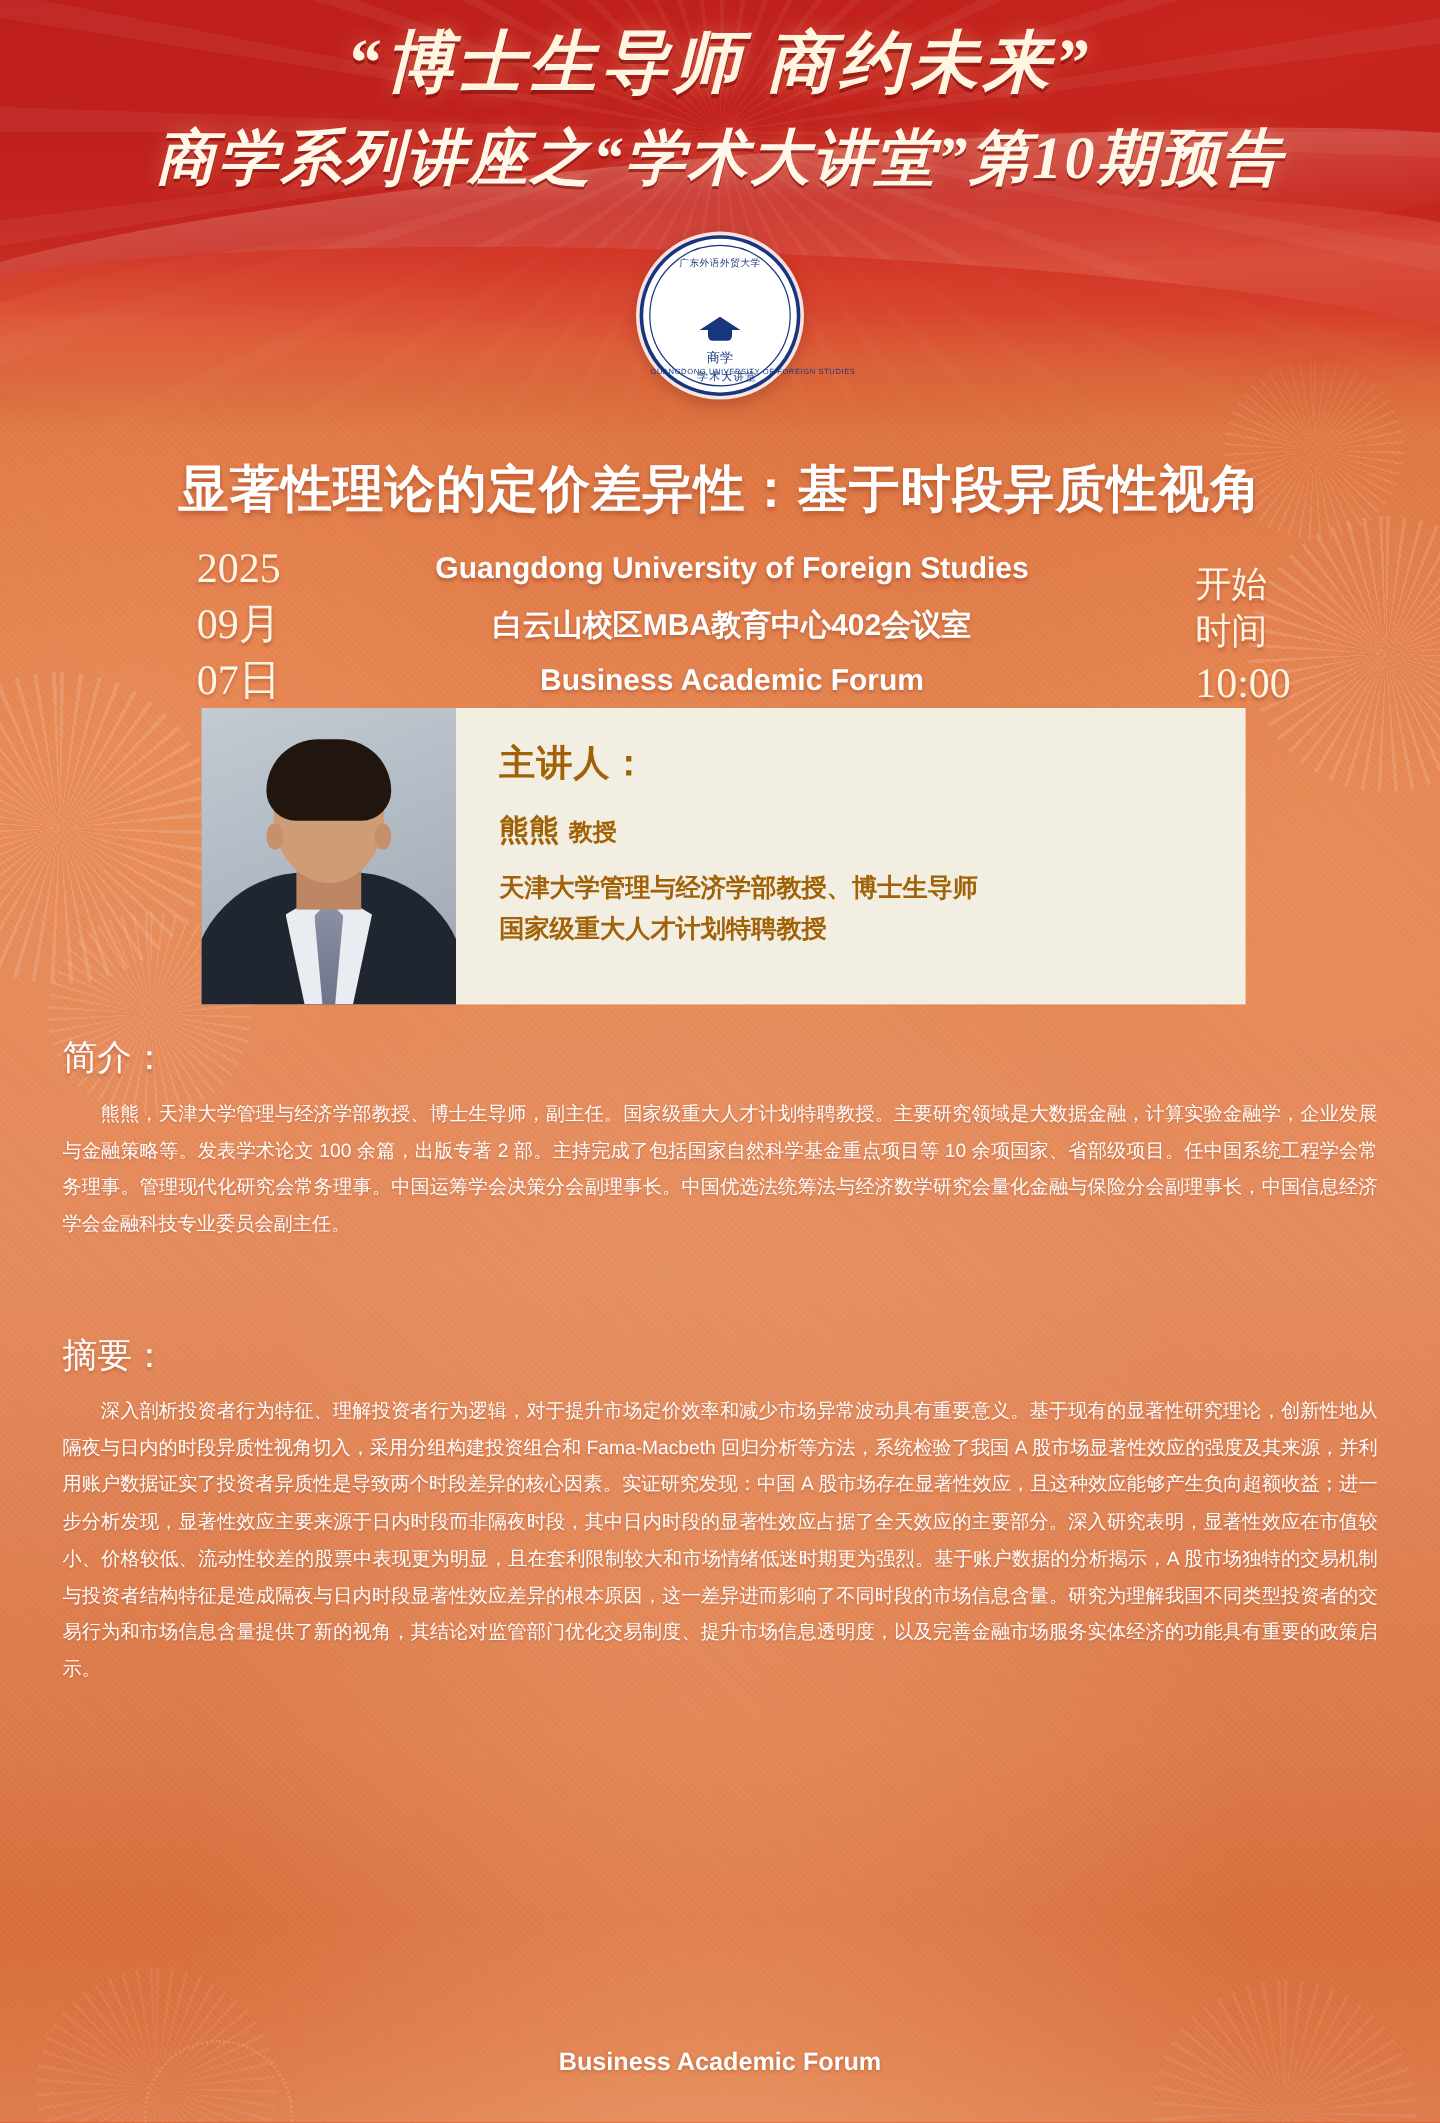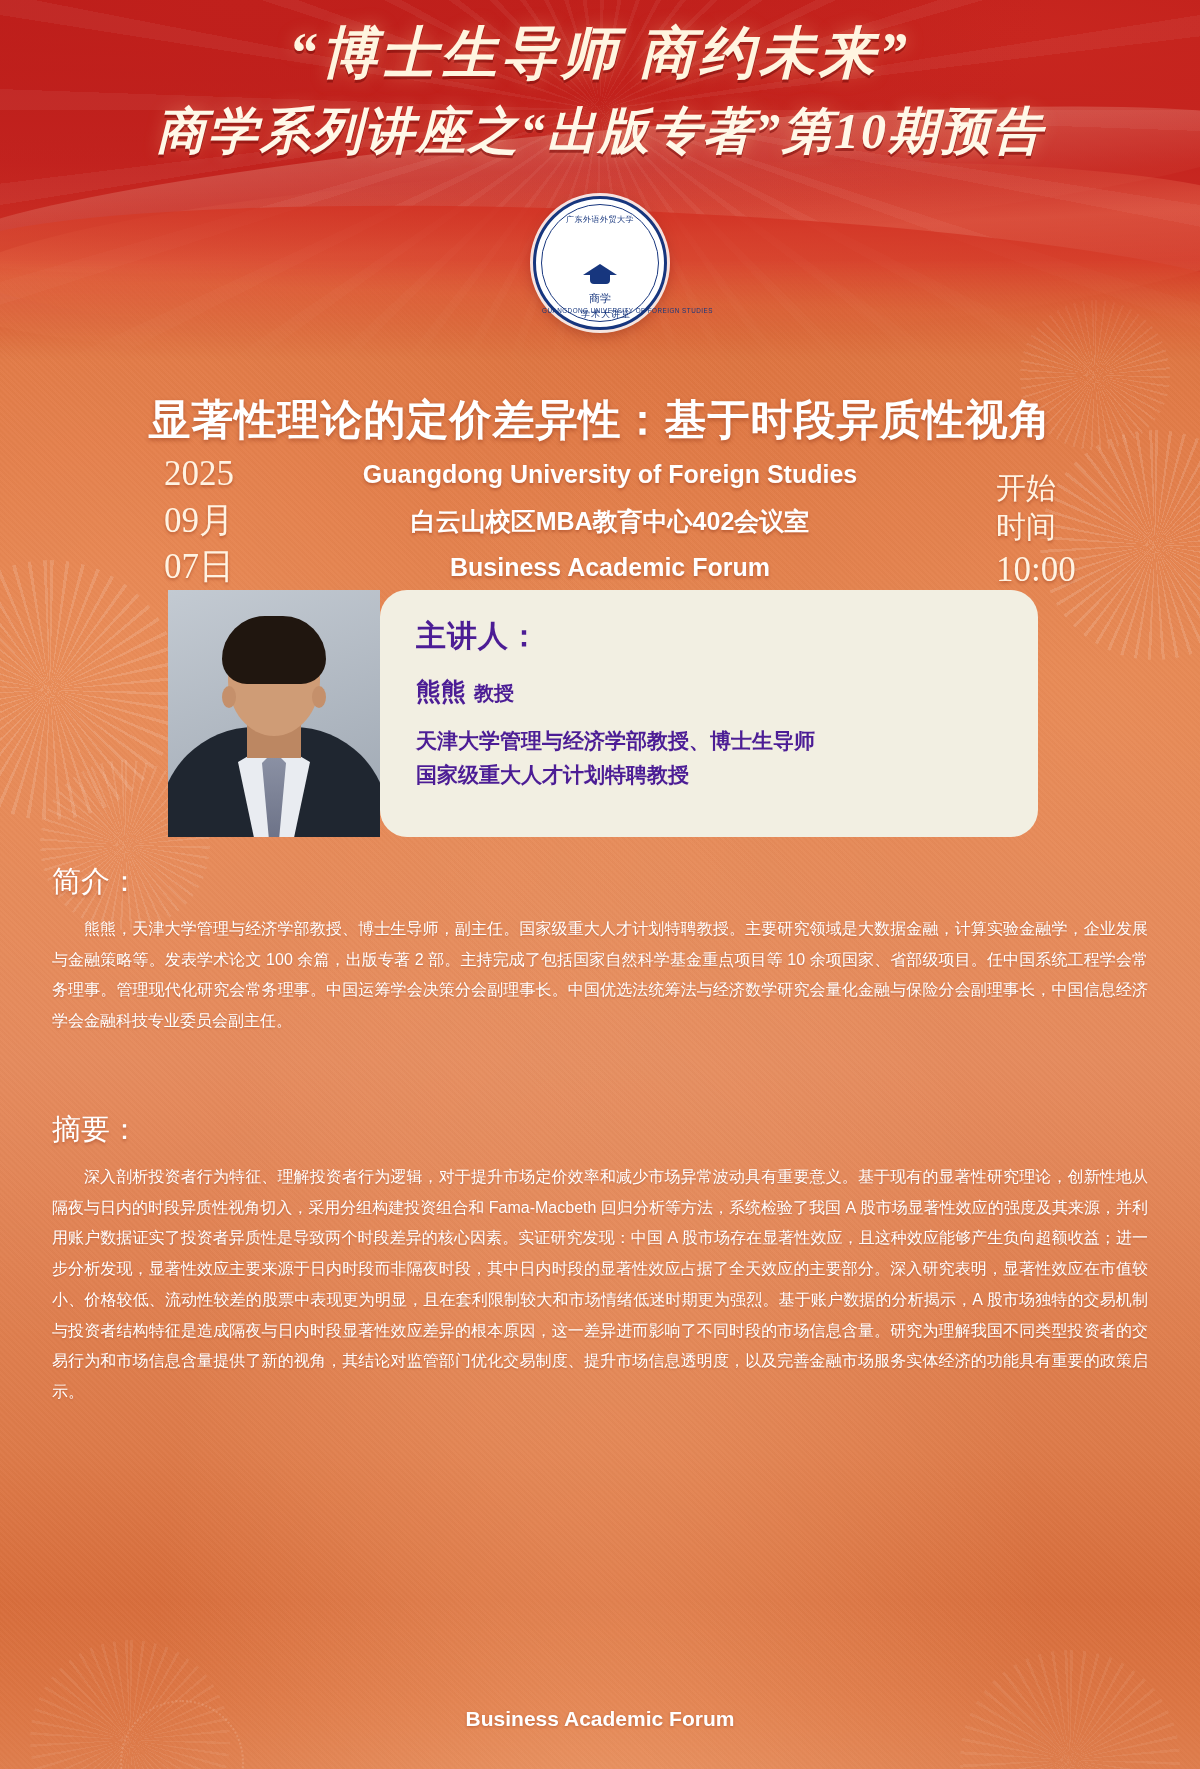--- a/index.html
+++ b/index.html
@@ -208,21 +208,21 @@
     letter-spacing: .5px;
     white-space: nowrap;
     transform-origin: 50% 50%;
   }
   .emblem-arc-top { top: 9px; font-size: 8px; }
   .emblem-arc-bot { bottom: 7px; font-size: 6.3px; }
 
   
   .lecture-title {
     position: absolute;
-    left: 0; top: 392px;
+    left: 0; top: 380px;
     width: 1200px;
     text-align: center;
     font-size: 42px;
     font-weight: bold;
     color: #ffffff;
     letter-spacing: 1px;
     text-shadow: 0 2px 4px rgba(130,40,15,0.45);
     z-index: 6;
   }
 
@@ -349,22 +349,21 @@
     transform: translateX(-50%);
     width: 54px; height: 42px;
     background: #bc8762;
   }
 
   .speaker-info {
     flex: 1;
     background: #f2efe2;
     padding: 26px 30px 32px 36px;
     box-sizing: border-box;
-    color: #4c1d95;
-    border-radius: 27px;
+    color: #a16207;
   }
   .sp-label {
     font-size: 30px;
     font-weight: bold;
     letter-spacing: 1px;
     margin-bottom: 18px;
   }
   .sp-name {
     font-size: 25px;
     font-weight: bold;
@@ -445,21 +444,21 @@
 
   <div class="header">
     <div class="header-rays"></div>
     <div class="ribbon ribbon-c"></div>
     <div class="ribbon ribbon-a"></div>
     <div class="ribbon ribbon-b"></div>
   </div>
 
   <div class="title-block">
     <div class="title-1">“博士生导师 商约未来”</div>
-    <div class="title-2">商学系列讲座之“出版专著”第10期预告</div>
+    <div class="title-2">商学系列讲座之“学术大讲堂”第10期预告</div>
   </div>
 
   <div class="emblem">
     <div class="emblem-inner">
       <div class="emblem-arc-top">广东外语外贸大学</div>
       <div class="emblem-cap">
         <div class="board"></div>
         <div class="base"></div>
       </div>
       <div class="emblem-txt1">商学</div>

